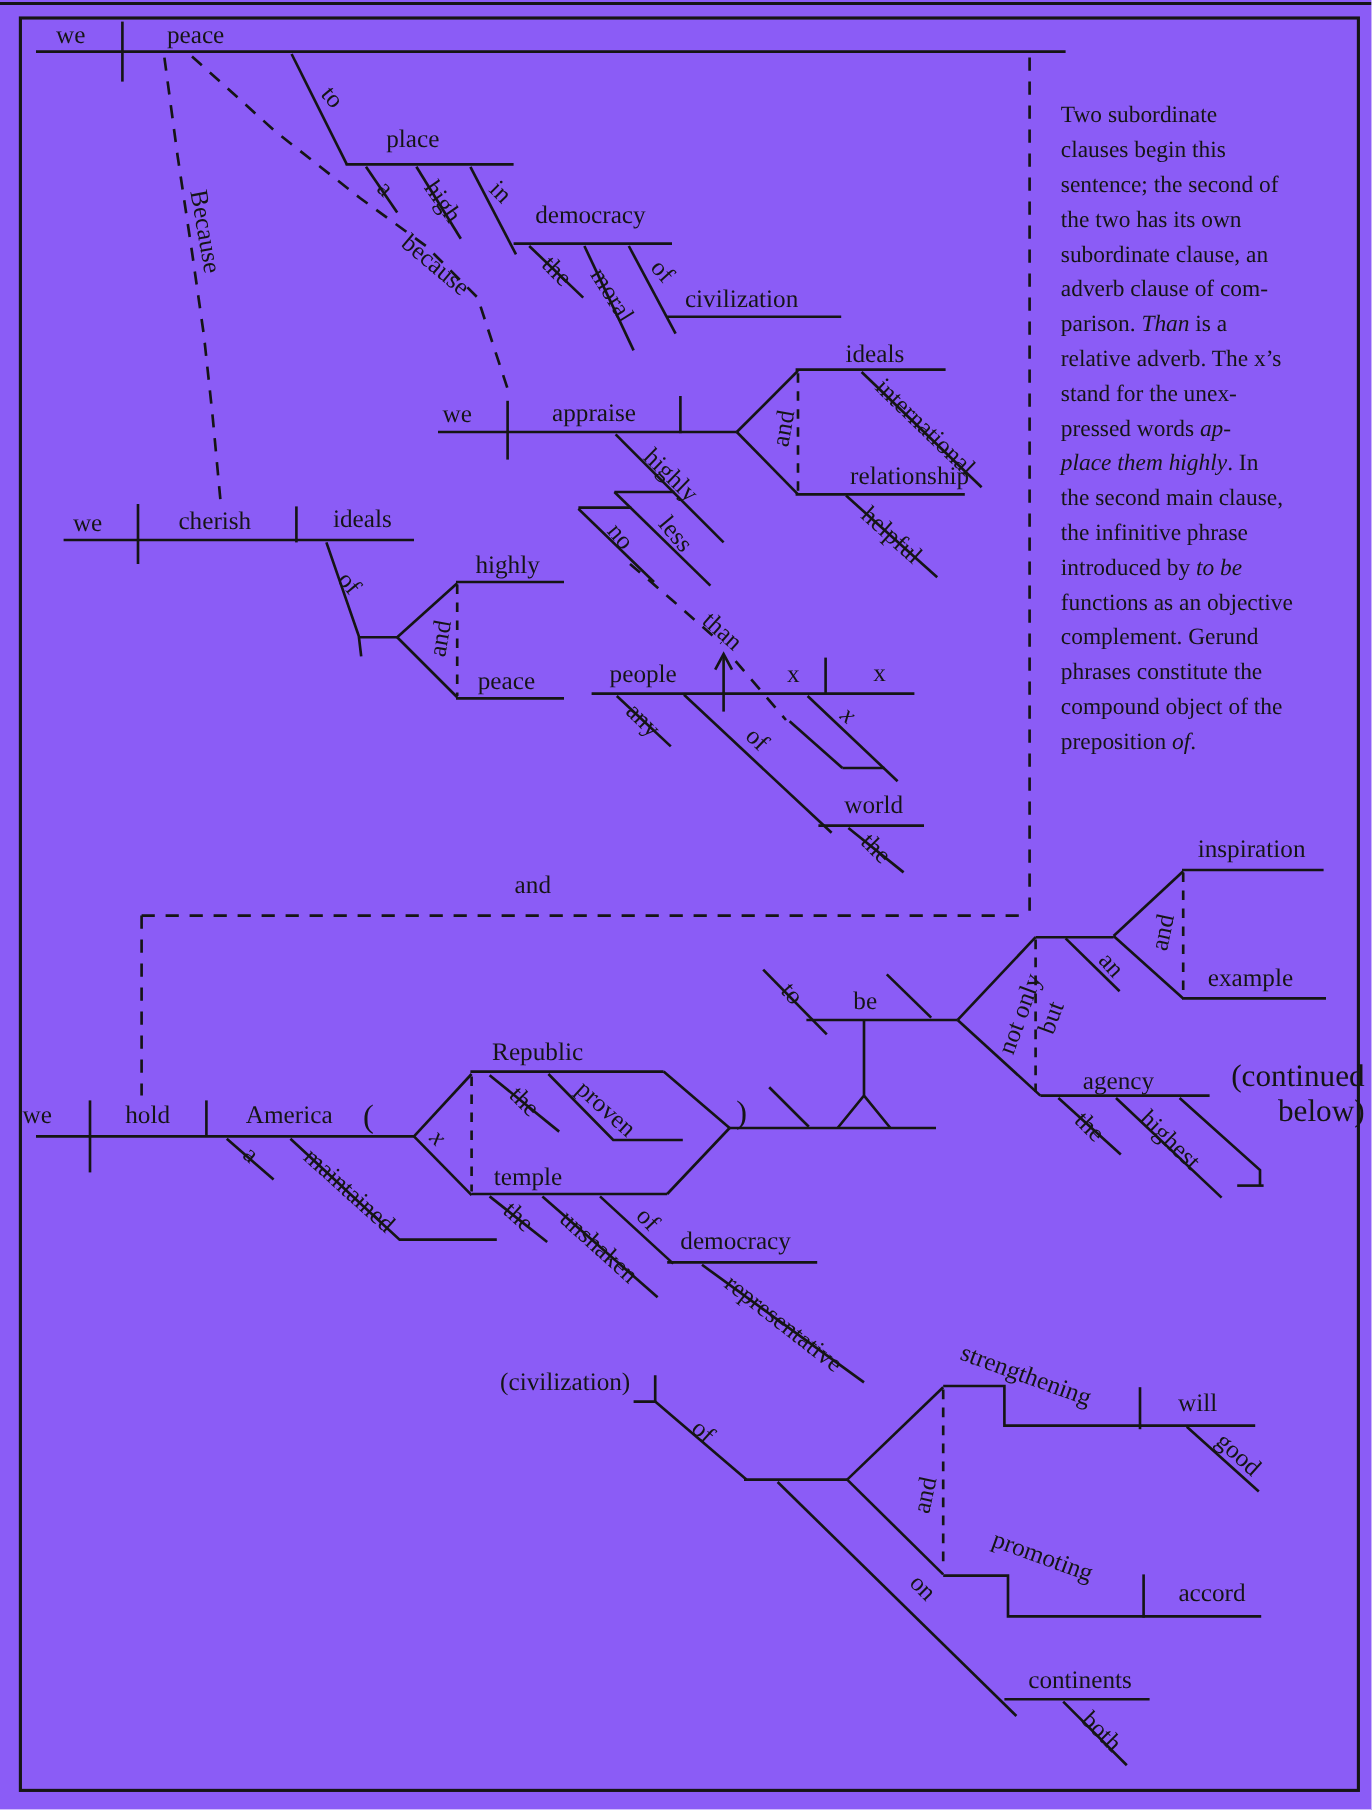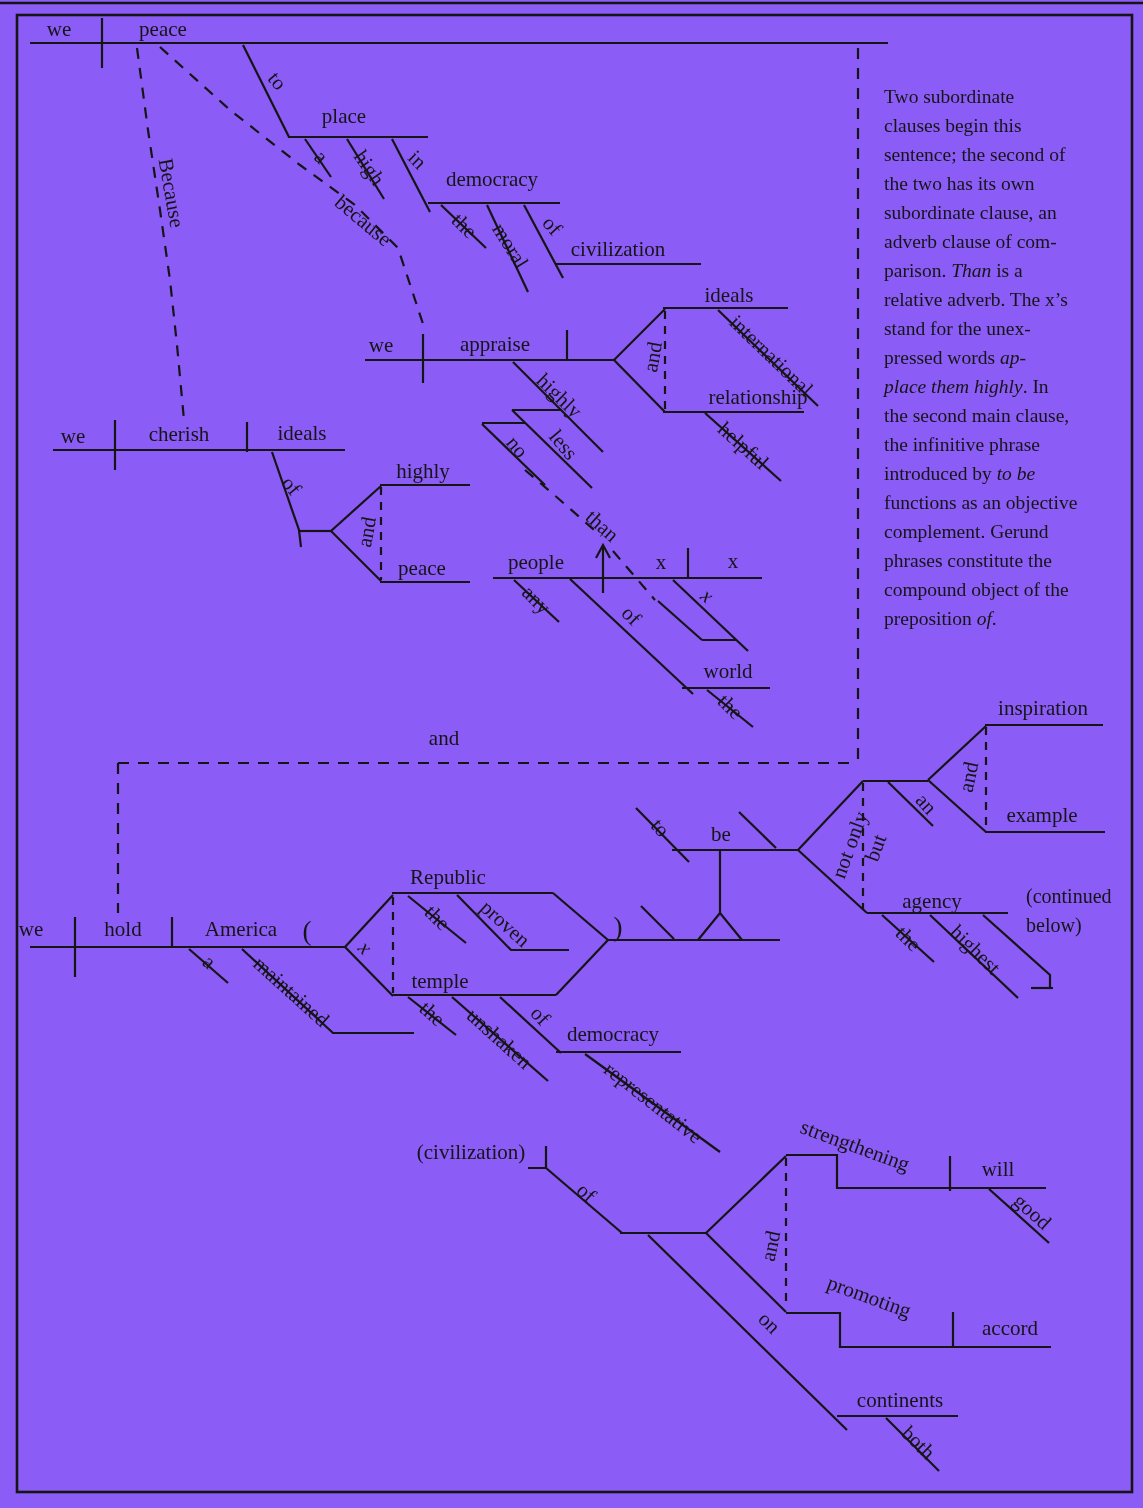--- a/index.html
+++ b/index.html
@@ -6,21 +6,21 @@
   #page{position:relative;width:1143px;height:1508px;background:#8b5cf6;overflow:hidden;
         font-family:"Liberation Serif", serif;color:#151515;}
   #lines{position:absolute;left:0;top:0;}
   .w{position:absolute;font-size:21px;line-height:1;white-space:nowrap;
      transform:translate(-50%,-50%);}
   .rot{transform:translate(-50%,-50%) rotate(var(--r));}
   .paren{font-size:27px;}
   .xi{font-style:italic;}
   .note{position:absolute;left:884px;top:82px;width:246px;font-size:19.5px;
         line-height:29px;white-space:pre-line;text-align:left;}
-  .blk{position:absolute;font-size:20px;line-height:29px;white-space:pre-line;}
+  .blk{position:absolute;font-size:26px;line-height:29px;white-space:pre-line;text-align:right;}
 </style>
 </head>
 <body>
 
 <div id="page">
 
   <svg id="lines" width="1143" height="1508" viewBox="0 0 1143 1508" fill="none" stroke="#151515" stroke-width="2.2">
 
     <g>
       <path d="M0,3 H1143" stroke-width="2.5"></path>

